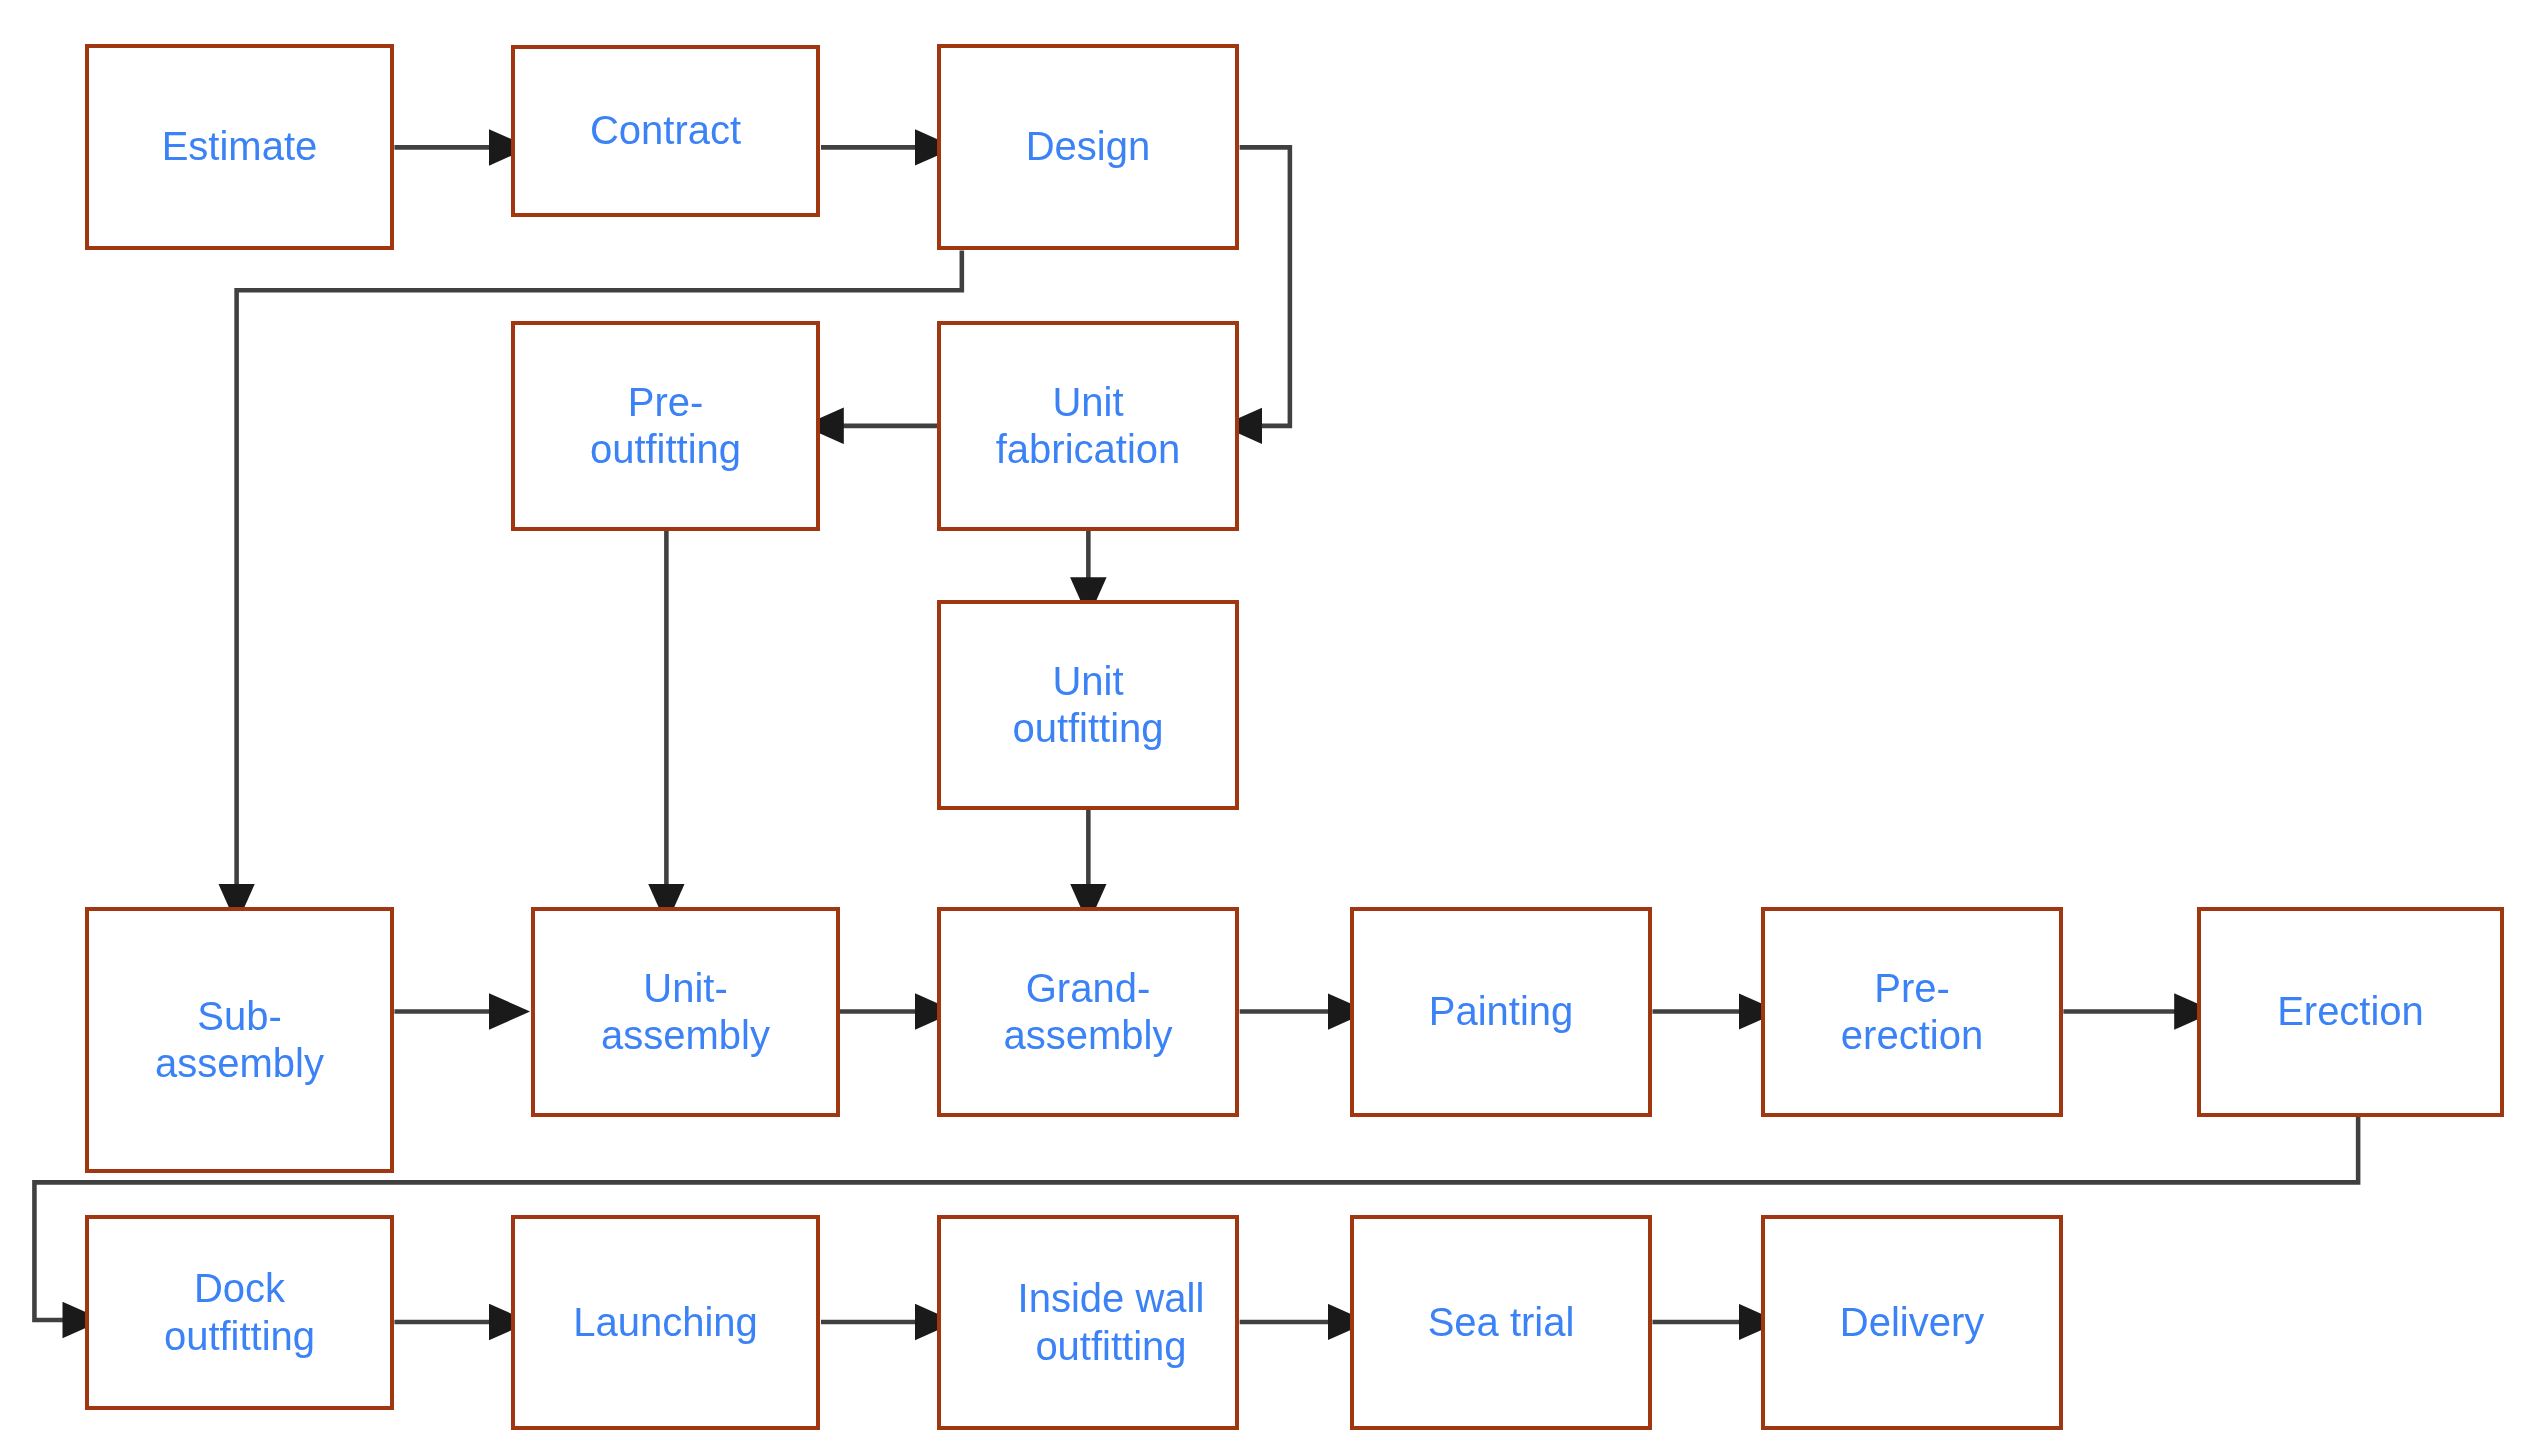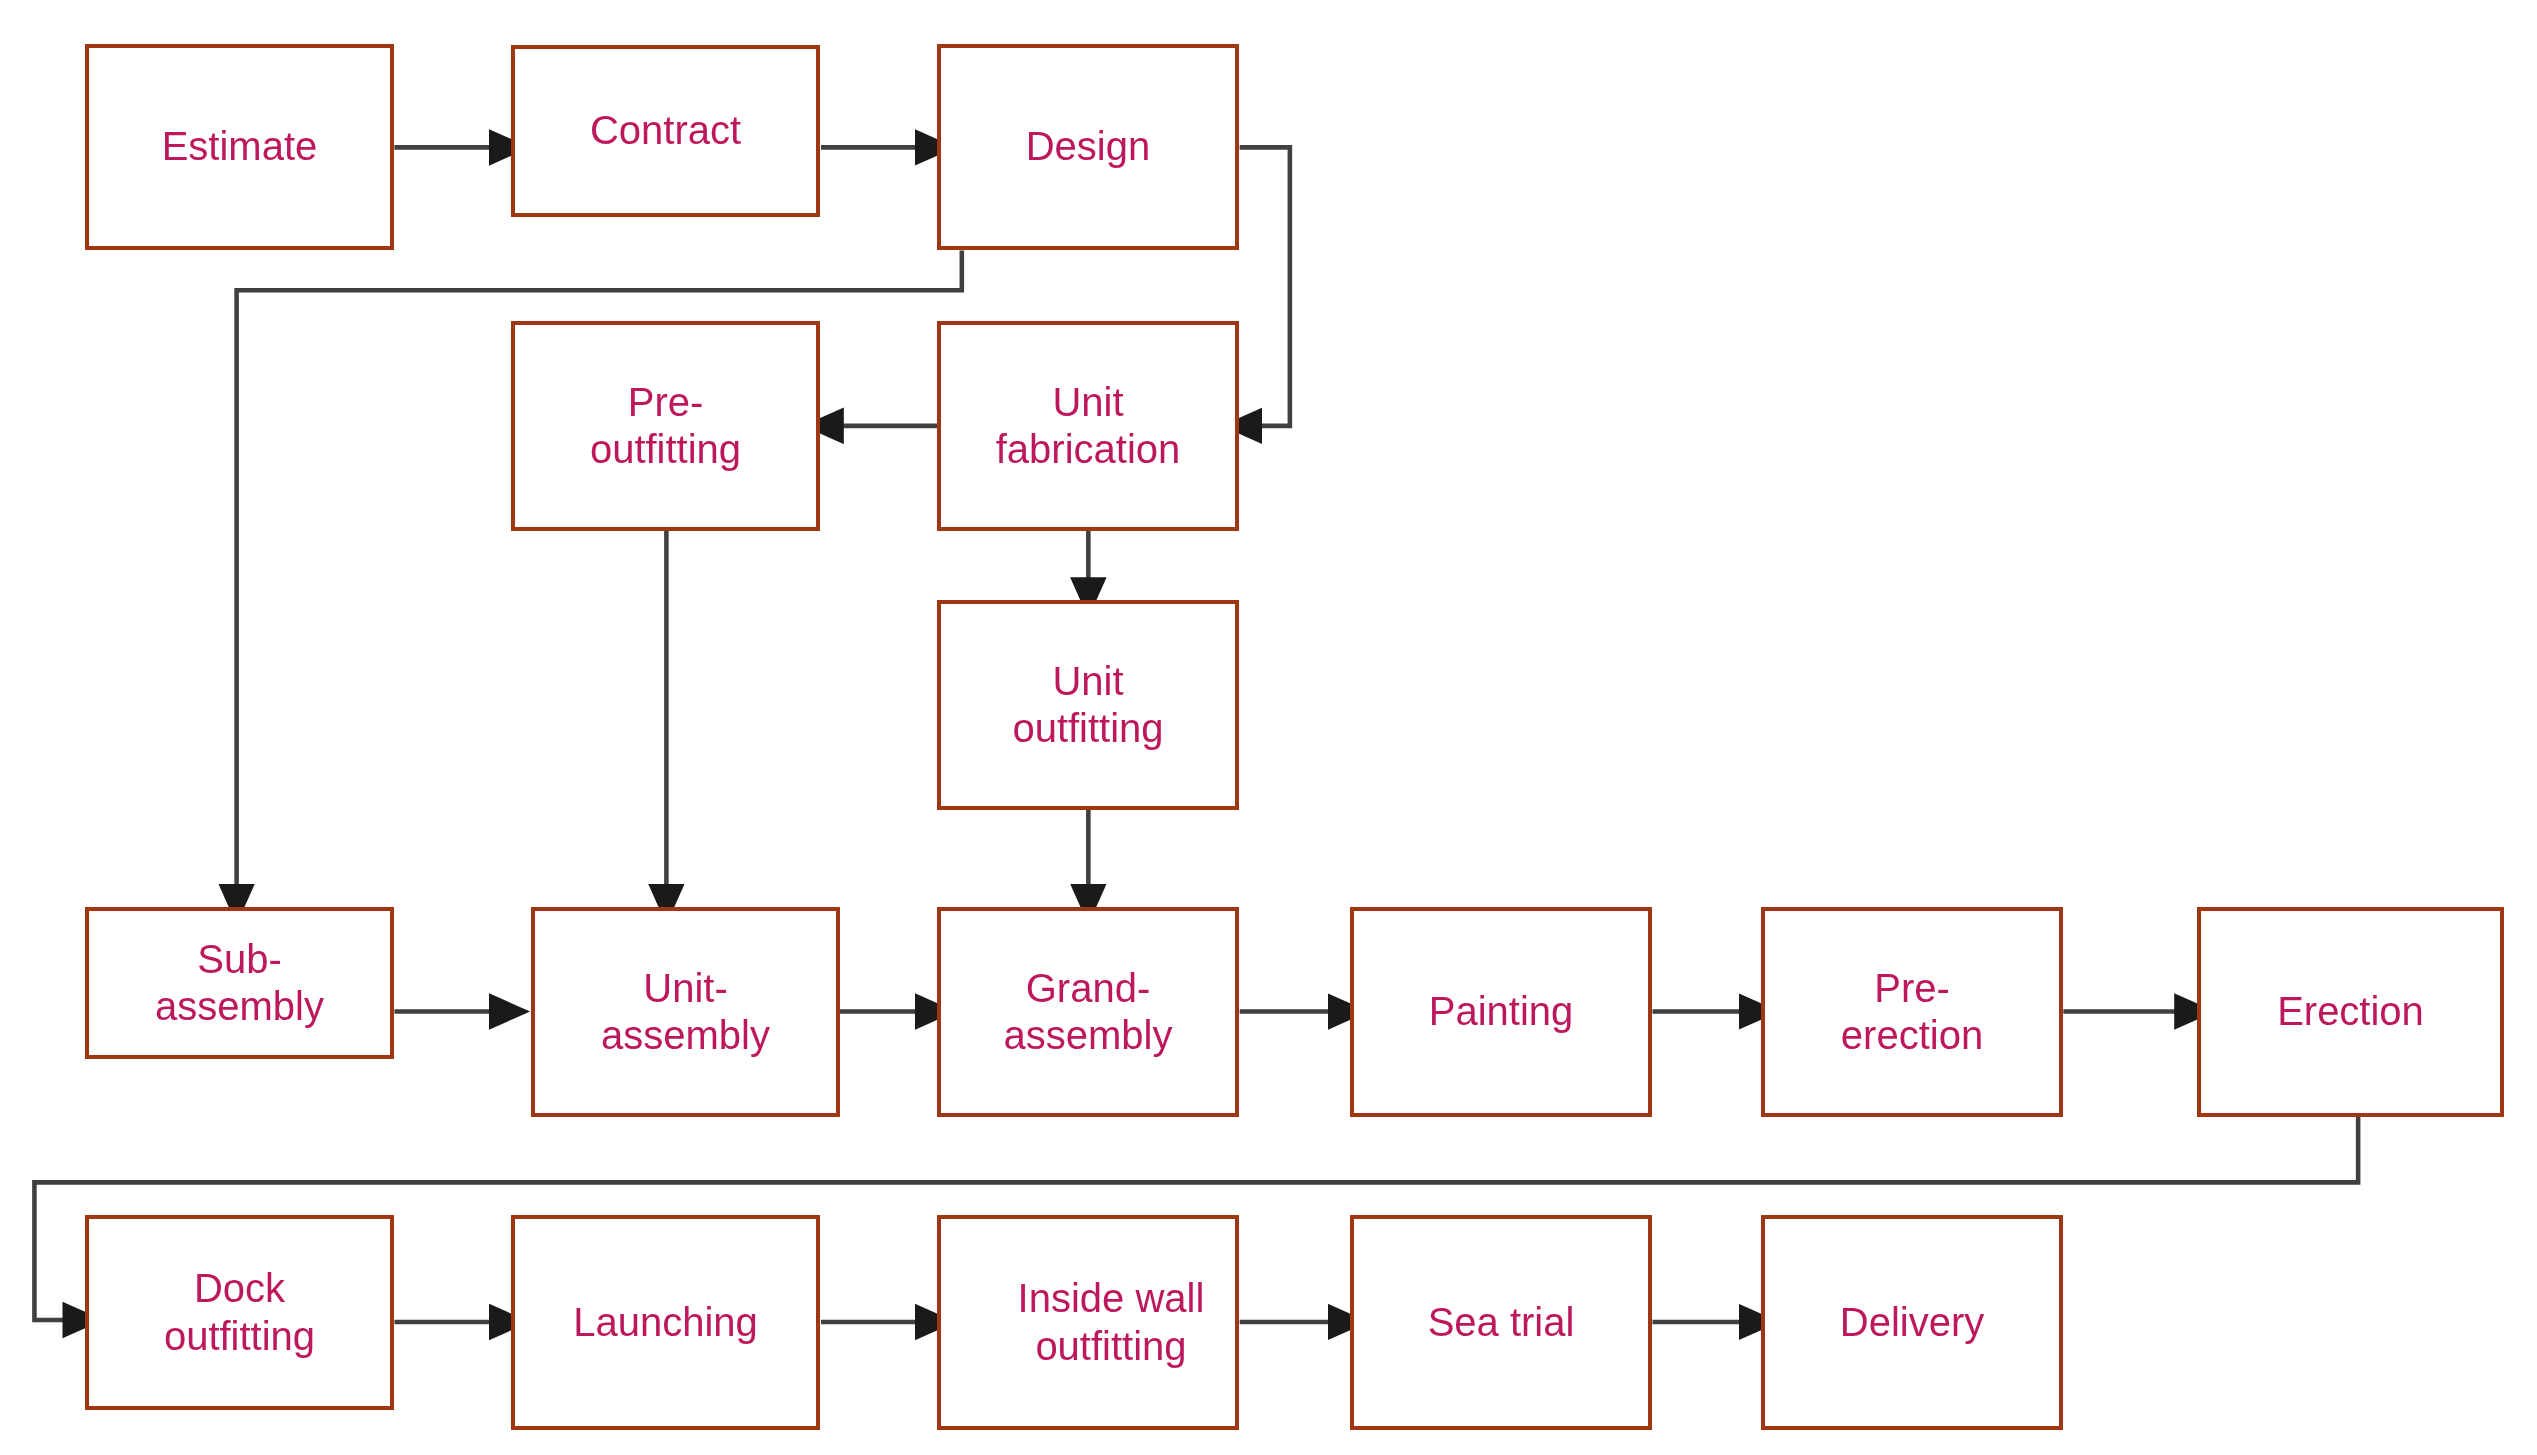--- a/index.html
+++ b/index.html
@@ -34,21 +34,21 @@
     display: flex;
     align-items: center;
     justify-content: center;
     text-align: center;
     z-index: 5;
   }
   .node-label {
     font-family: "Liberation Sans", "DejaVu Sans", sans-serif;
     font-size: 40px;
     line-height: 1.18;
-    color: #be185d;
+    color: #3b82f6;
     white-space: pre-line;
     letter-spacing: 0px;
     padding: 0 3.9px;
   }
 </style>
 </head>
 <body>
 
 <div id="canvas" style="background: rgb(255, 255, 255);">
 
@@ -113,21 +113,21 @@
 outfitting</span>
   </div>
   <div class="node" style="left: 937px; top: 321px; width: 302px; height: 210px; border-color: rgb(160, 55, 16); background-color: rgb(255, 255, 255);">
     <span class="node-label">Unit
 fabrication</span>
   </div>
   <div class="node" style="left: 937px; top: 600px; width: 302px; height: 210px; border-color: rgb(160, 55, 16); background-color: rgb(255, 255, 255);">
     <span class="node-label">Unit
 outfitting</span>
   </div>
-  <div class="node" style="left: 85px; top: 907px; width: 309px; height: 152px; border-color: rgb(160, 55, 16); background-color: rgb(255, 255, 255);">
+  <div class="node" style="left: 85px; top: 907px; width: 309px; height: 266px; border-color: rgb(160, 55, 16); background-color: rgb(255, 255, 255);">
     <span class="node-label">Sub-
 assembly</span>
   </div>
   <div class="node" style="left: 511px; top: 907px; width: 309px; height: 210px; border-color: rgb(160, 55, 16); background-color: rgb(255, 255, 255); margin-left: 20px;">
     <span class="node-label">Unit-
 assembly</span>
   </div>
   <div class="node" style="left: 937px; top: 907px; width: 302px; height: 210px; border-color: rgb(160, 55, 16); background-color: rgb(255, 255, 255);">
     <span class="node-label">Grand-
 assembly</span>

